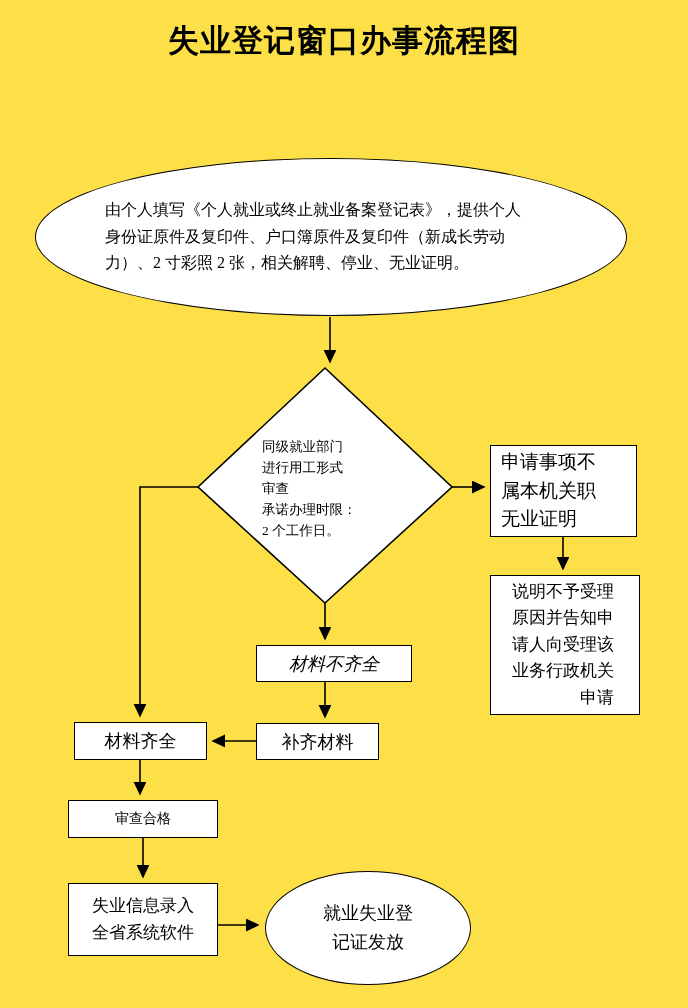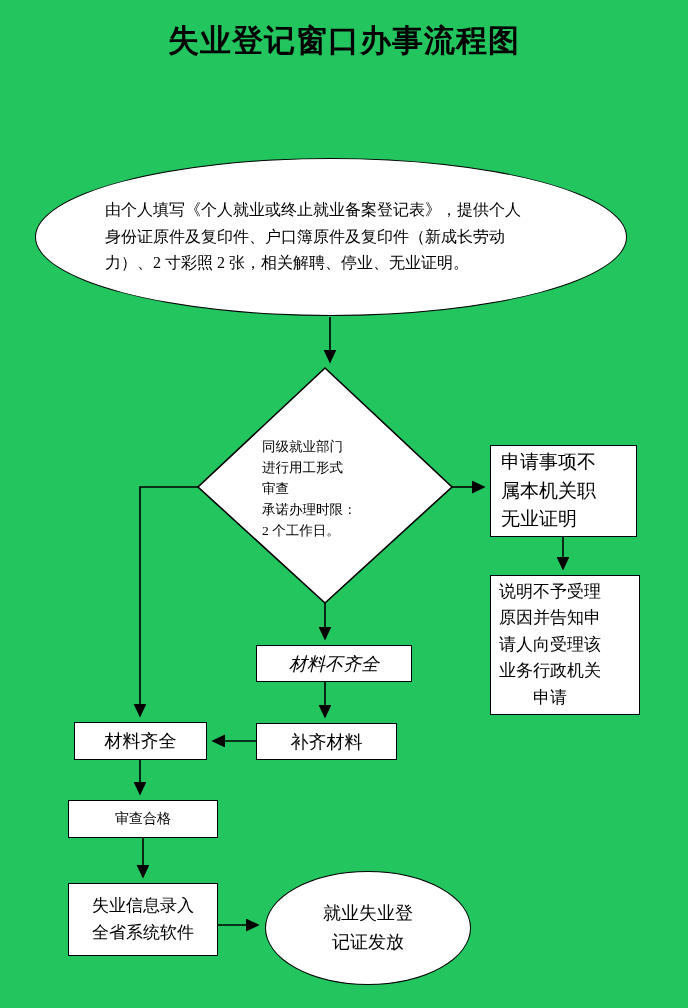--- a/index.html
+++ b/index.html
@@ -4,21 +4,21 @@
 <style>
   html, body {
     margin: 0;
     padding: 0;
     background: #ffffff;
   }
   .canvas {
     position: relative;
     width: 688px;
     height: 1008px;
-    background: #22c55e;
+    background: #fde047;
     font-family: "Liberation Serif", "DejaVu Serif", serif;
     color: #000000;
     overflow: hidden;
   }
   .title {
     position: absolute;
     top: 20px;
     left: 0;
     width: 100%;
     text-align: center;
@@ -65,30 +65,30 @@
   }
   .box-not-in-scope {
     left: 490px; top: 445px; width: 147px; height: 92px;
     font-size: 19px; line-height: 1.5;
     justify-content: flex-start; padding-left: 10px;
     text-align: left;
   }
   .box-explain {
     left: 490px; top: 575px; width: 150px; height: 140px;
     font-size: 17px; line-height: 1.55;
-    justify-content: flex-start; padding-left: 8px;
-    text-align: center;
+    justify-content: flex-start; padding-left: 21px;
+    text-align: right;
   }
   .box-incomplete {
     left: 256px; top: 645px; width: 156px; height: 37px;
     font-size: 18px;
     font-style: italic;
   }
   .box-supplement {
-    left: 256px; top: 723px; width: 141px; height: 37px;
+    left: 256px; top: 723px; width: 123px; height: 37px;
     font-size: 18px;
   }
   .box-complete {
     left: 74px; top: 722px; width: 133px; height: 38px;
     font-size: 18px;
   }
   .box-review {
     left: 68px; top: 800px; width: 150px; height: 38px;
     font-size: 14px;
   }

